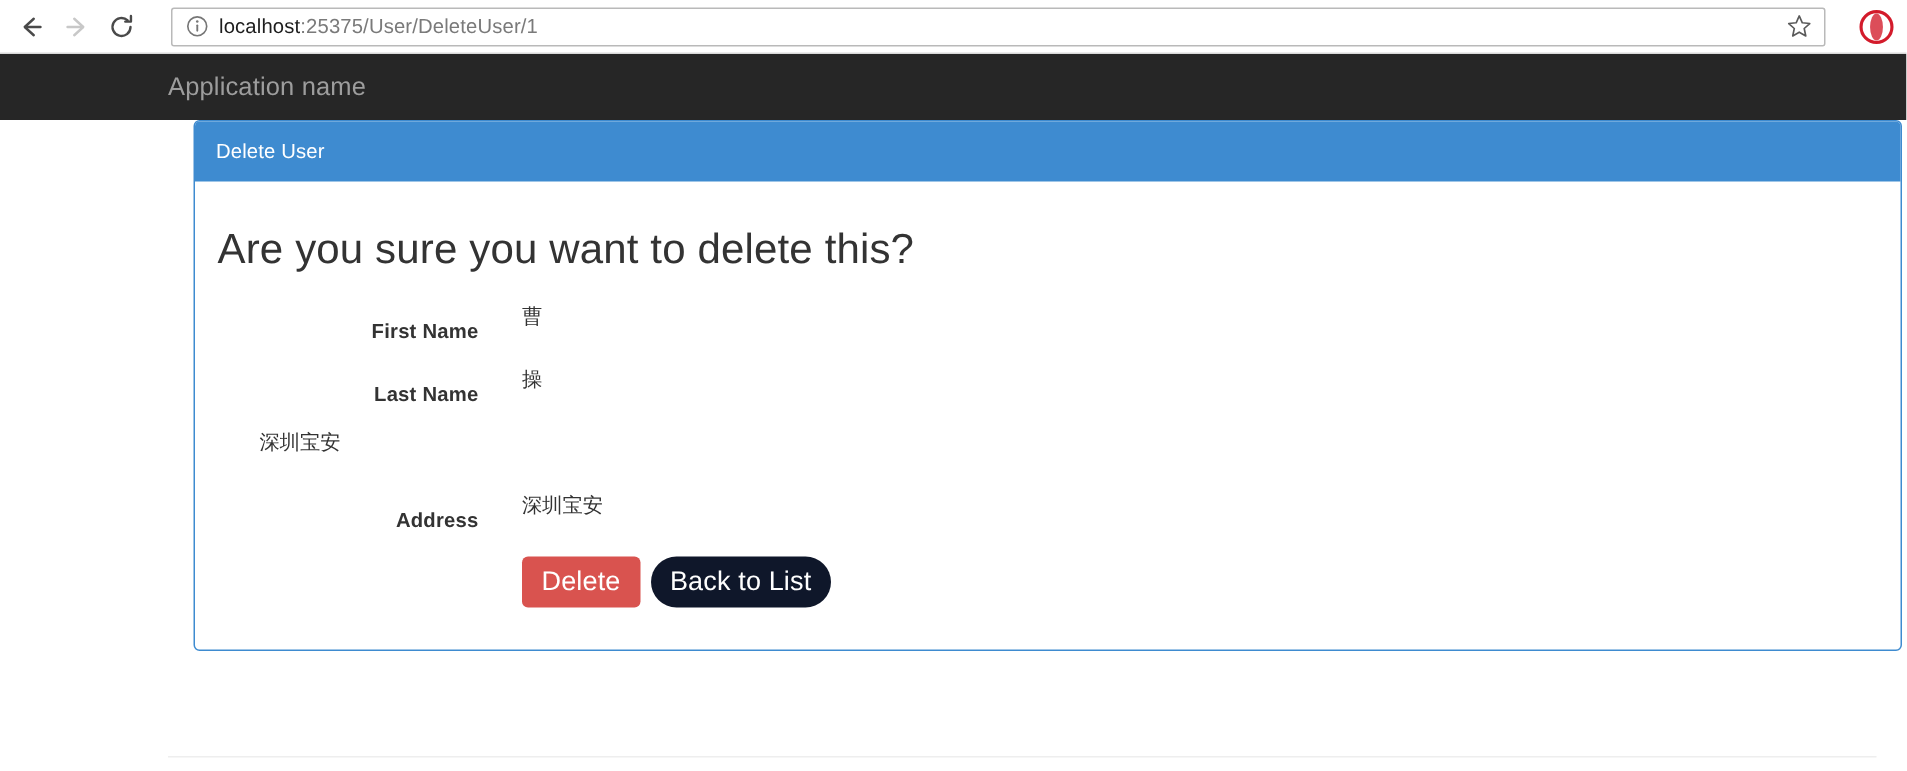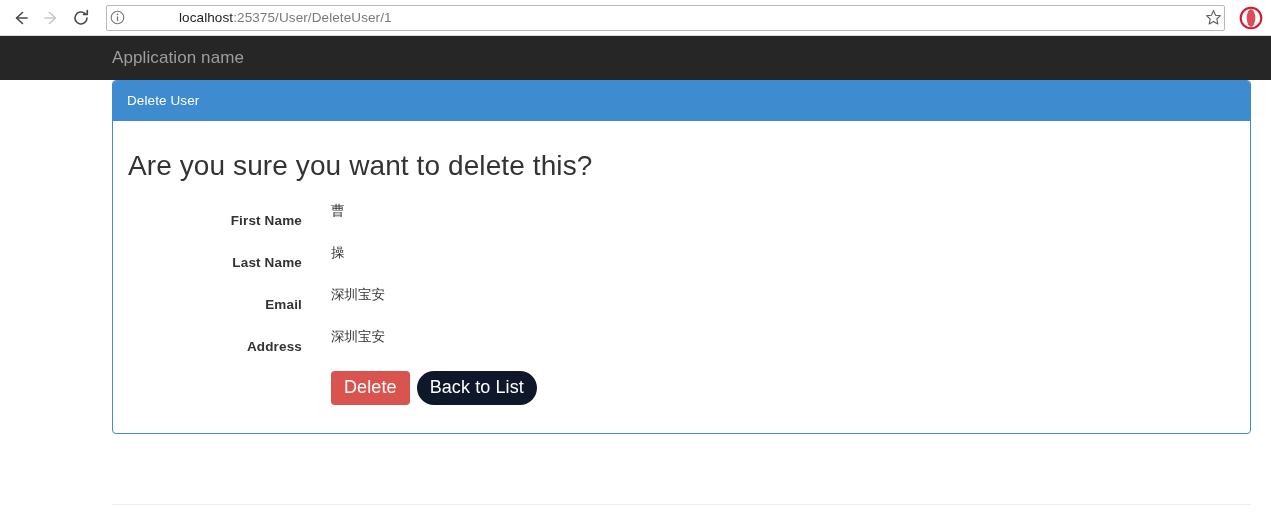--- a/index.html
+++ b/index.html
@@ -33,29 +33,28 @@
     flex: 0 0 auto;
   }
   .nav-btn svg { display: block; }
   .nav-back   { margin-left: 6px; }
   .nav-fwd    { }
   .nav-reload { margin-right: 6px; }
 
   .omnibox {
     flex: 1 1 auto;
     height: 26px;
-    margin: 0 4px;
+    margin: 0 12px;
     background: #ffffff;
     border: 1px solid #b9b9b9;
     border-radius: 2px;
     display: flex;
     align-items: center;
-    padding: 0 2px;
+    padding: 0 8px;
     position: relative;
-    gap: 47px;
   }
   .info-icon {
     flex: 0 0 auto;
     width: 16px;
     height: 16px;
     margin-right: 7px;
     display: flex;
     align-items: center;
     justify-content: center;
   }
@@ -116,20 +115,21 @@
     margin-left: 112px;
     width: 1139px;
   }
 
   .panel {
     width: 1139px;
     border: 1px solid #3e8bd0;
     border-radius: 4px;
     background: #ffffff;
     margin-top: 0px;
+    margin-left: 17px;
   }
   .panel-heading {
     background: #3e8bd0;
     color: #ffffff;
     height: 40px;
     display: flex;
     align-items: center;
     padding: 0 14px;
     border-top-left-radius: 3px;
     border-top-right-radius: 3px;
@@ -290,21 +290,20 @@
             <div class="dl-def">曹</div>
           </div>
 
           <div class="dl-row">
             <div class="dl-term">Last Name</div>
             <div class="dl-def">操</div>
           </div>
 
 
           <div class="dl-row">
-            <div class="dl-term">Email</div>
             <div class="dl-def">深圳宝安</div>
           </div>
 
           <div class="dl-row">
             <div class="dl-term">Address</div>
             <div class="dl-def">深圳宝安</div>
           </div>
 
         </div>
 

